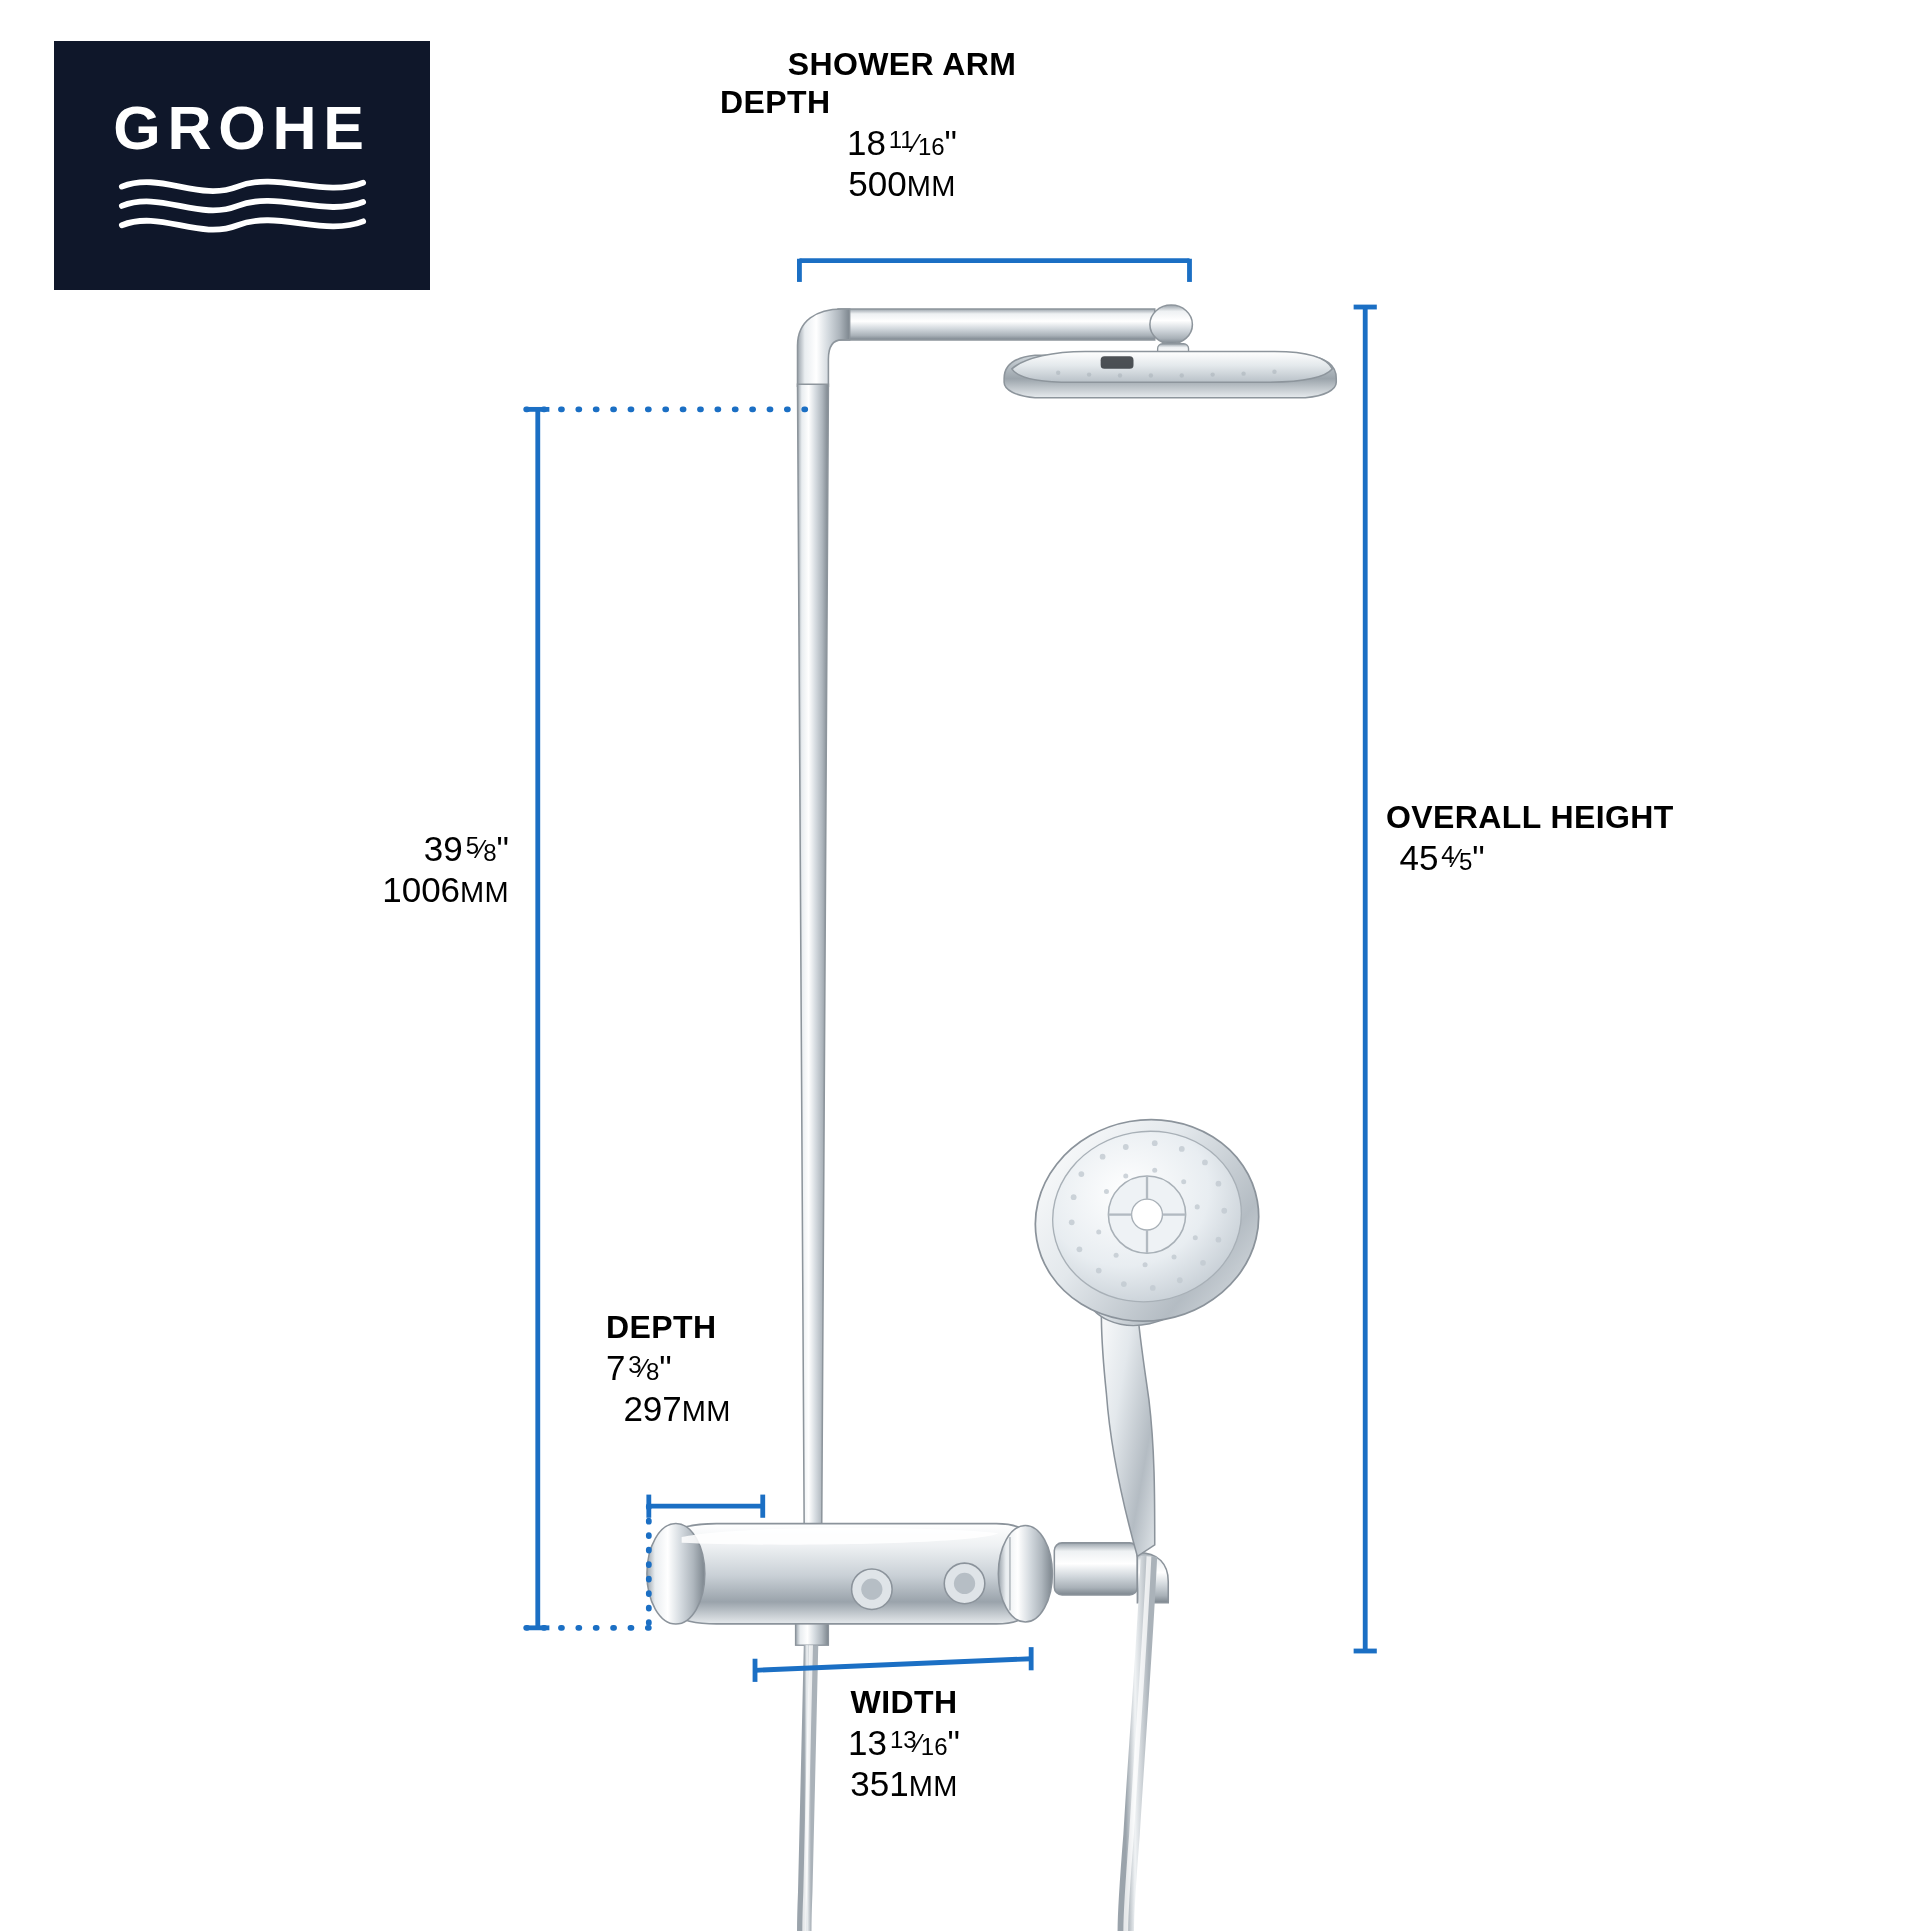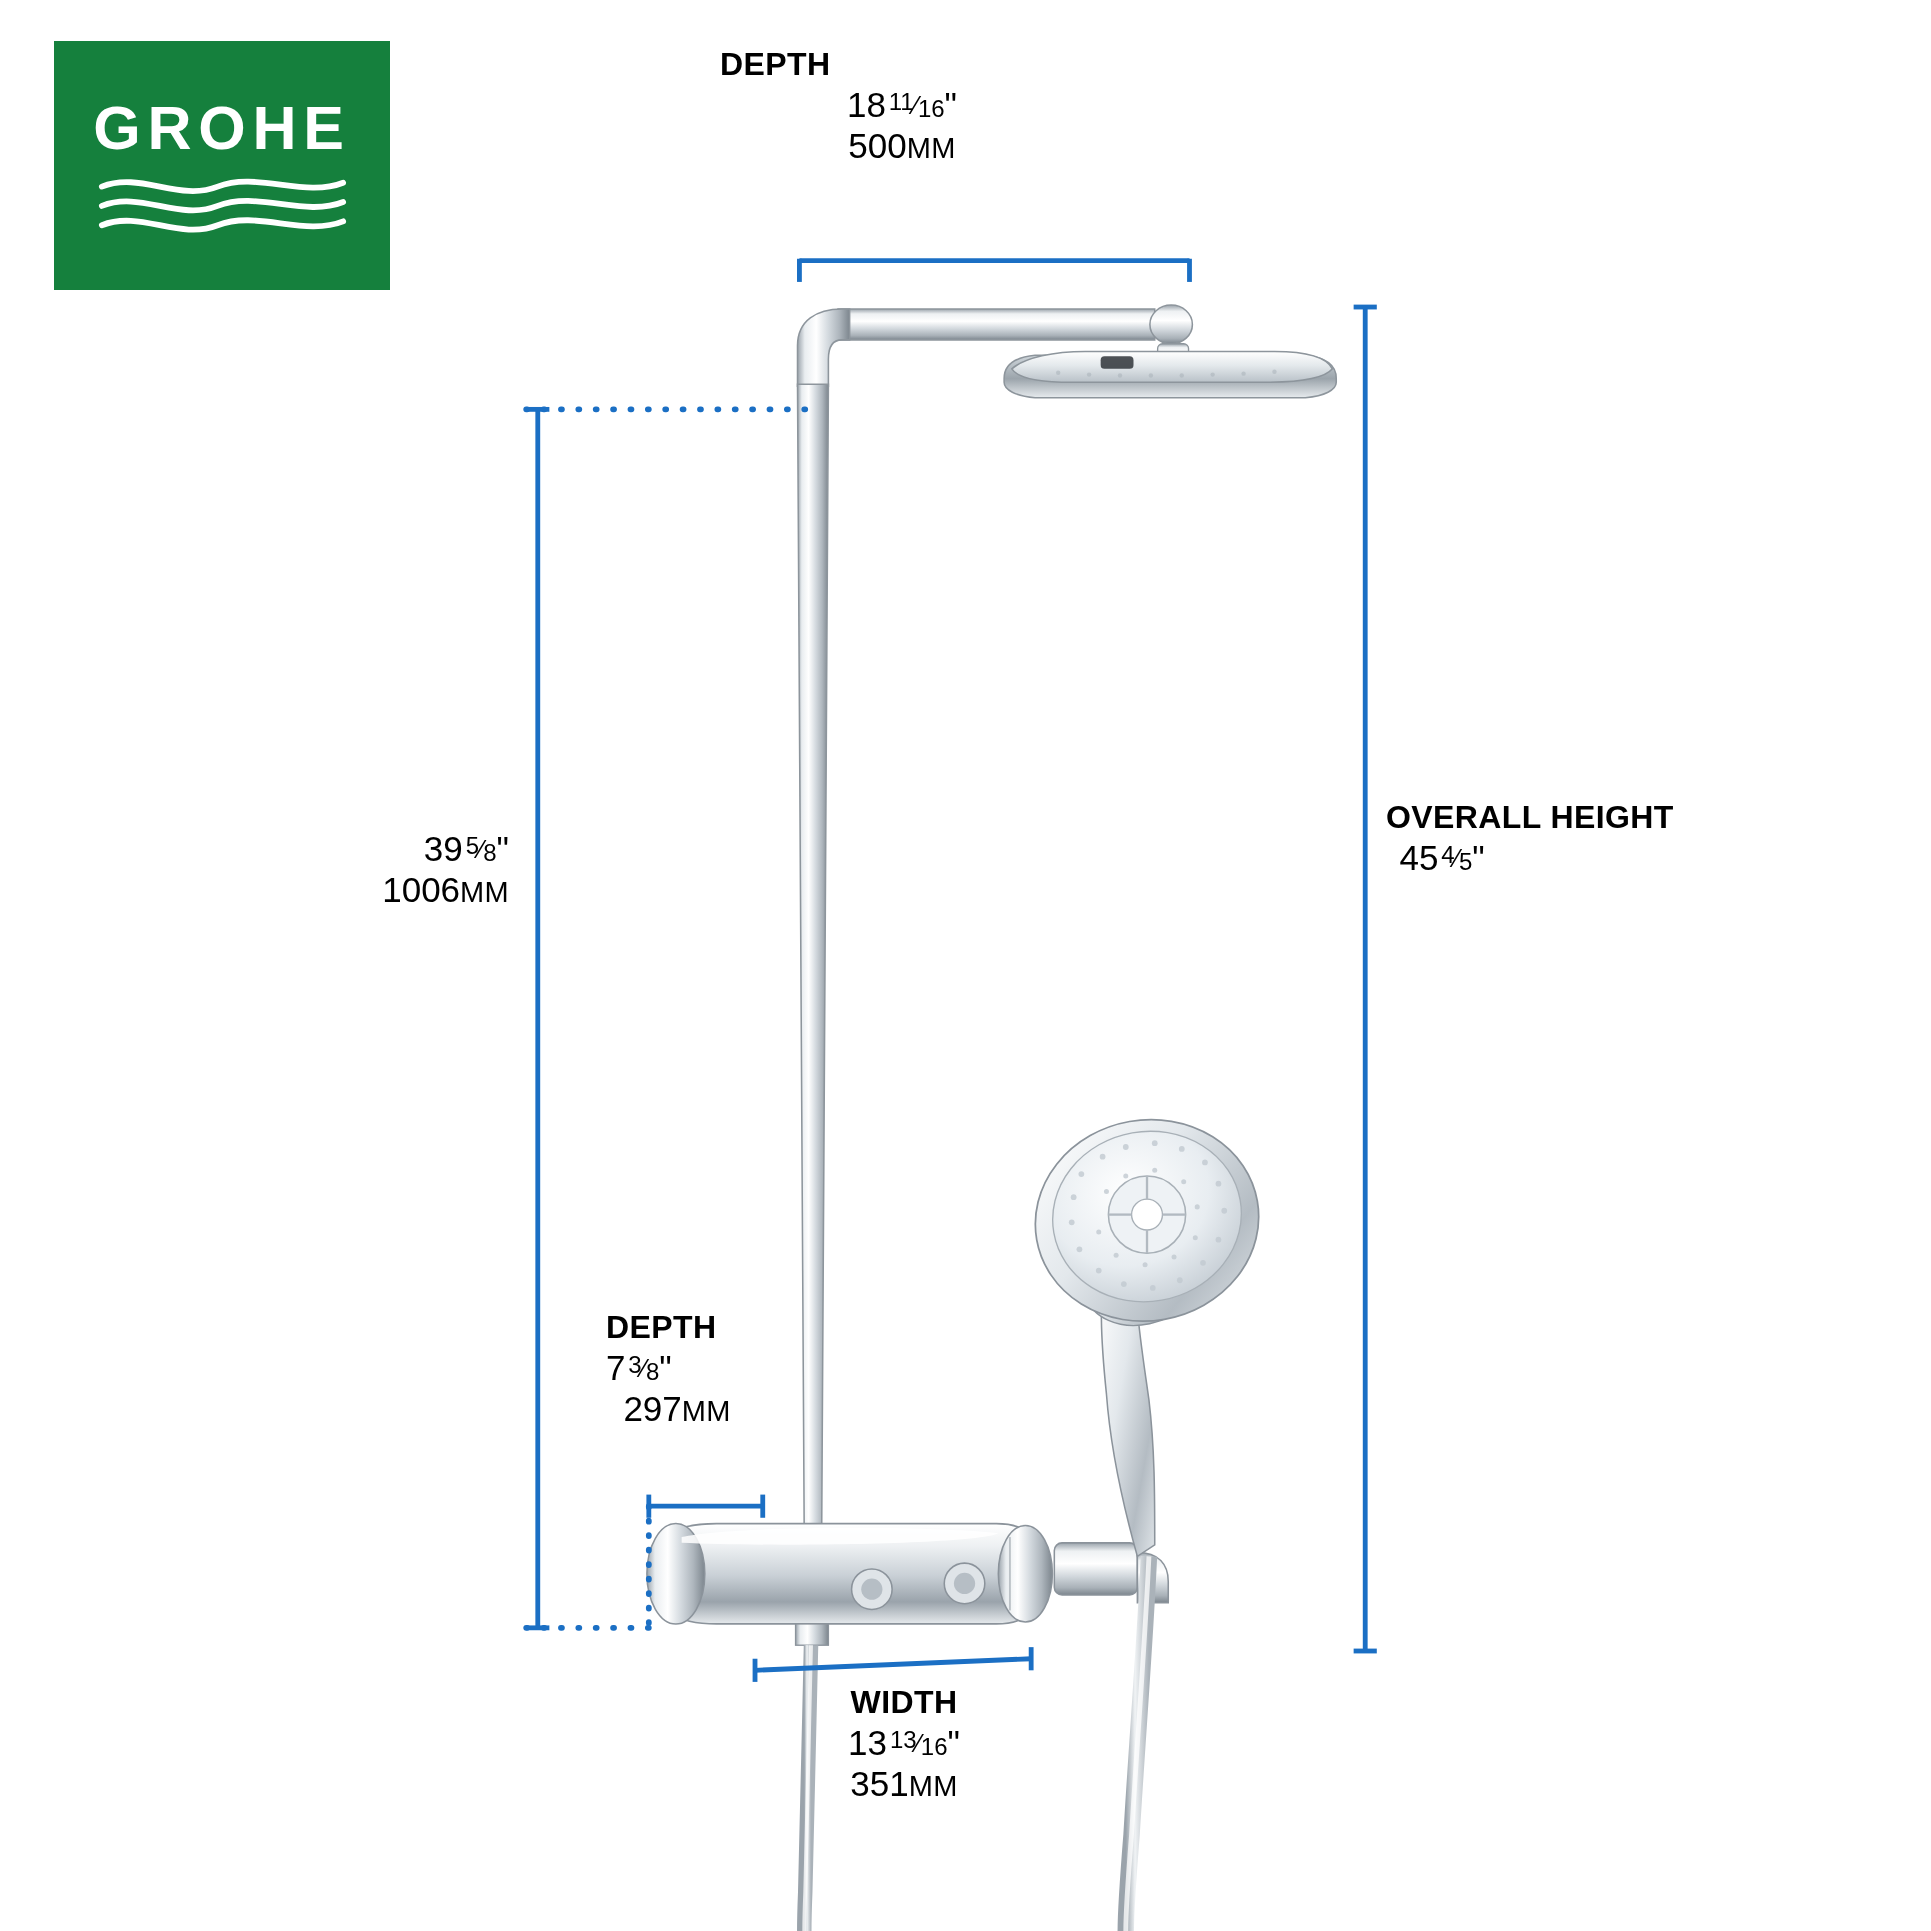--- a/index.html
+++ b/index.html
@@ -20,23 +20,23 @@
     width: 1931px;
     height: 1931px;
     background: #ffffff;
   }
 
   
   .logo-box {
     position: absolute;
     left: 54px;
     top: 41px;
-    width: 336px;
+    width: 376px;
     height: 249px;
-    background: #15803d;
+    background: #0f172a;
     display: flex;
     flex-direction: column;
     align-items: center;
     justify-content: center;
   }
   .logo-word {
     color: #ffffff;
     font-size: 61px;
     font-weight: bold;
     letter-spacing: 6.8px;
@@ -304,20 +304,21 @@
       </g>
     </g>
 
     <g stroke="#1b6fc4" stroke-width="6" stroke-linecap="round" stroke-dasharray="1 17" fill="none">
       <line x1="545" y1="424" x2="836" y2="424"></line>
       <line x1="545" y1="1686" x2="676" y2="1686"></line>
     </g>
   </svg>
 
   <div class="dim ta-center" style="left:699px; top:46px; width:406px;">
+    <span class="cap">SHOWER ARM</span>
     <span class="cap" style="text-align:left; padding-left:21px;">DEPTH</span>
     <span class="val">
       <span>18</span><span class="frac"><span class="n">11</span><span class="s">⁄</span><span class="d">16</span></span><span>"</span>
     </span>
     <span class="val">
       <span>500</span><span class="mm">MM</span>
     </span>
   </div>
 
   <div class="dim ta-right" style="left:241px; top:828px; width:268px;">

